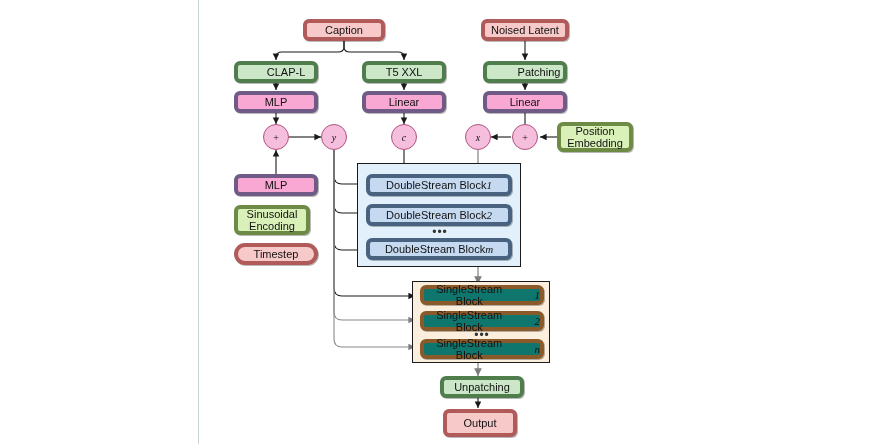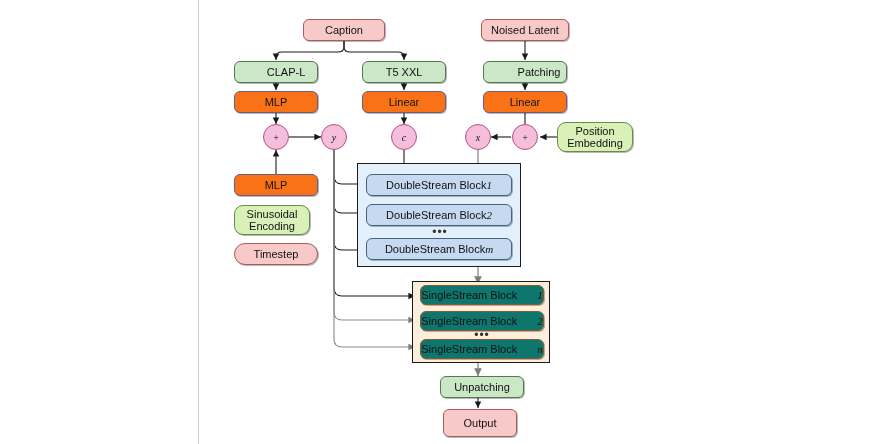--- a/index.html
+++ b/index.html
@@ -5,26 +5,26 @@
   html,body{margin:0;padding:0;background:#ffffff;}
   body{width:893px;height:444px;overflow:hidden;
        font-family:"Liberation Sans","DejaVu Sans",sans-serif;}
   #root{position:relative;width:893px;height:444px;background:#ffffff;}
   .divider{position:absolute;left:198px;top:0;width:1px;height:444px;background:#c9d4d6;}
   svg.edges{position:absolute;left:0;top:0;width:893px;height:444px;pointer-events:none;}
 
   .node{position:absolute;box-sizing:border-box;border-radius:6px;
         display:flex;align-items:center;justify-content:center;text-align:center;
         font-size:11px;color:#111;line-height:1.12;
-        border:1px solid #000000;
+        border:4px solid #000000;
         box-shadow:1px 1px 0 rgba(0,0,0,0.28);}
   .pink   {background:#f8c9c9;border-color:#b05a5a;}
   .green  {background:#cbe7c8;border-color:#4f7d4c;}
-  .purple {background:#f97316;border-color:#6f5b85;}
-  .ygreen {background:#d9f0b8;border-color:#6d8b44;border-radius:9px;}
+  .purple {background:#f9a8d4;border-color:#6f5b85;}
+  .ygreen {background:#d9f0b8;border-color:#6d8b44;}
   .blue   {background:#c5d9f1;border-color:#49627f;}
   .orange {background:#0f766e;border-color:#8a5a2b;gap:20px;}
   .mint   {background:#cbe7c8;border-color:#4f7d4c;}
 
   .circ{position:absolute;width:26px;height:26px;border-radius:50%;
         background:#f6bedd;border:1px solid #b0537f;
         display:flex;align-items:center;justify-content:center;
         font-size:10px;font-style:italic;font-family:"Liberation Serif","DejaVu Serif",serif;
         color:#111;box-sizing:border-box;}
   .circ.plus{font-style:normal;}

